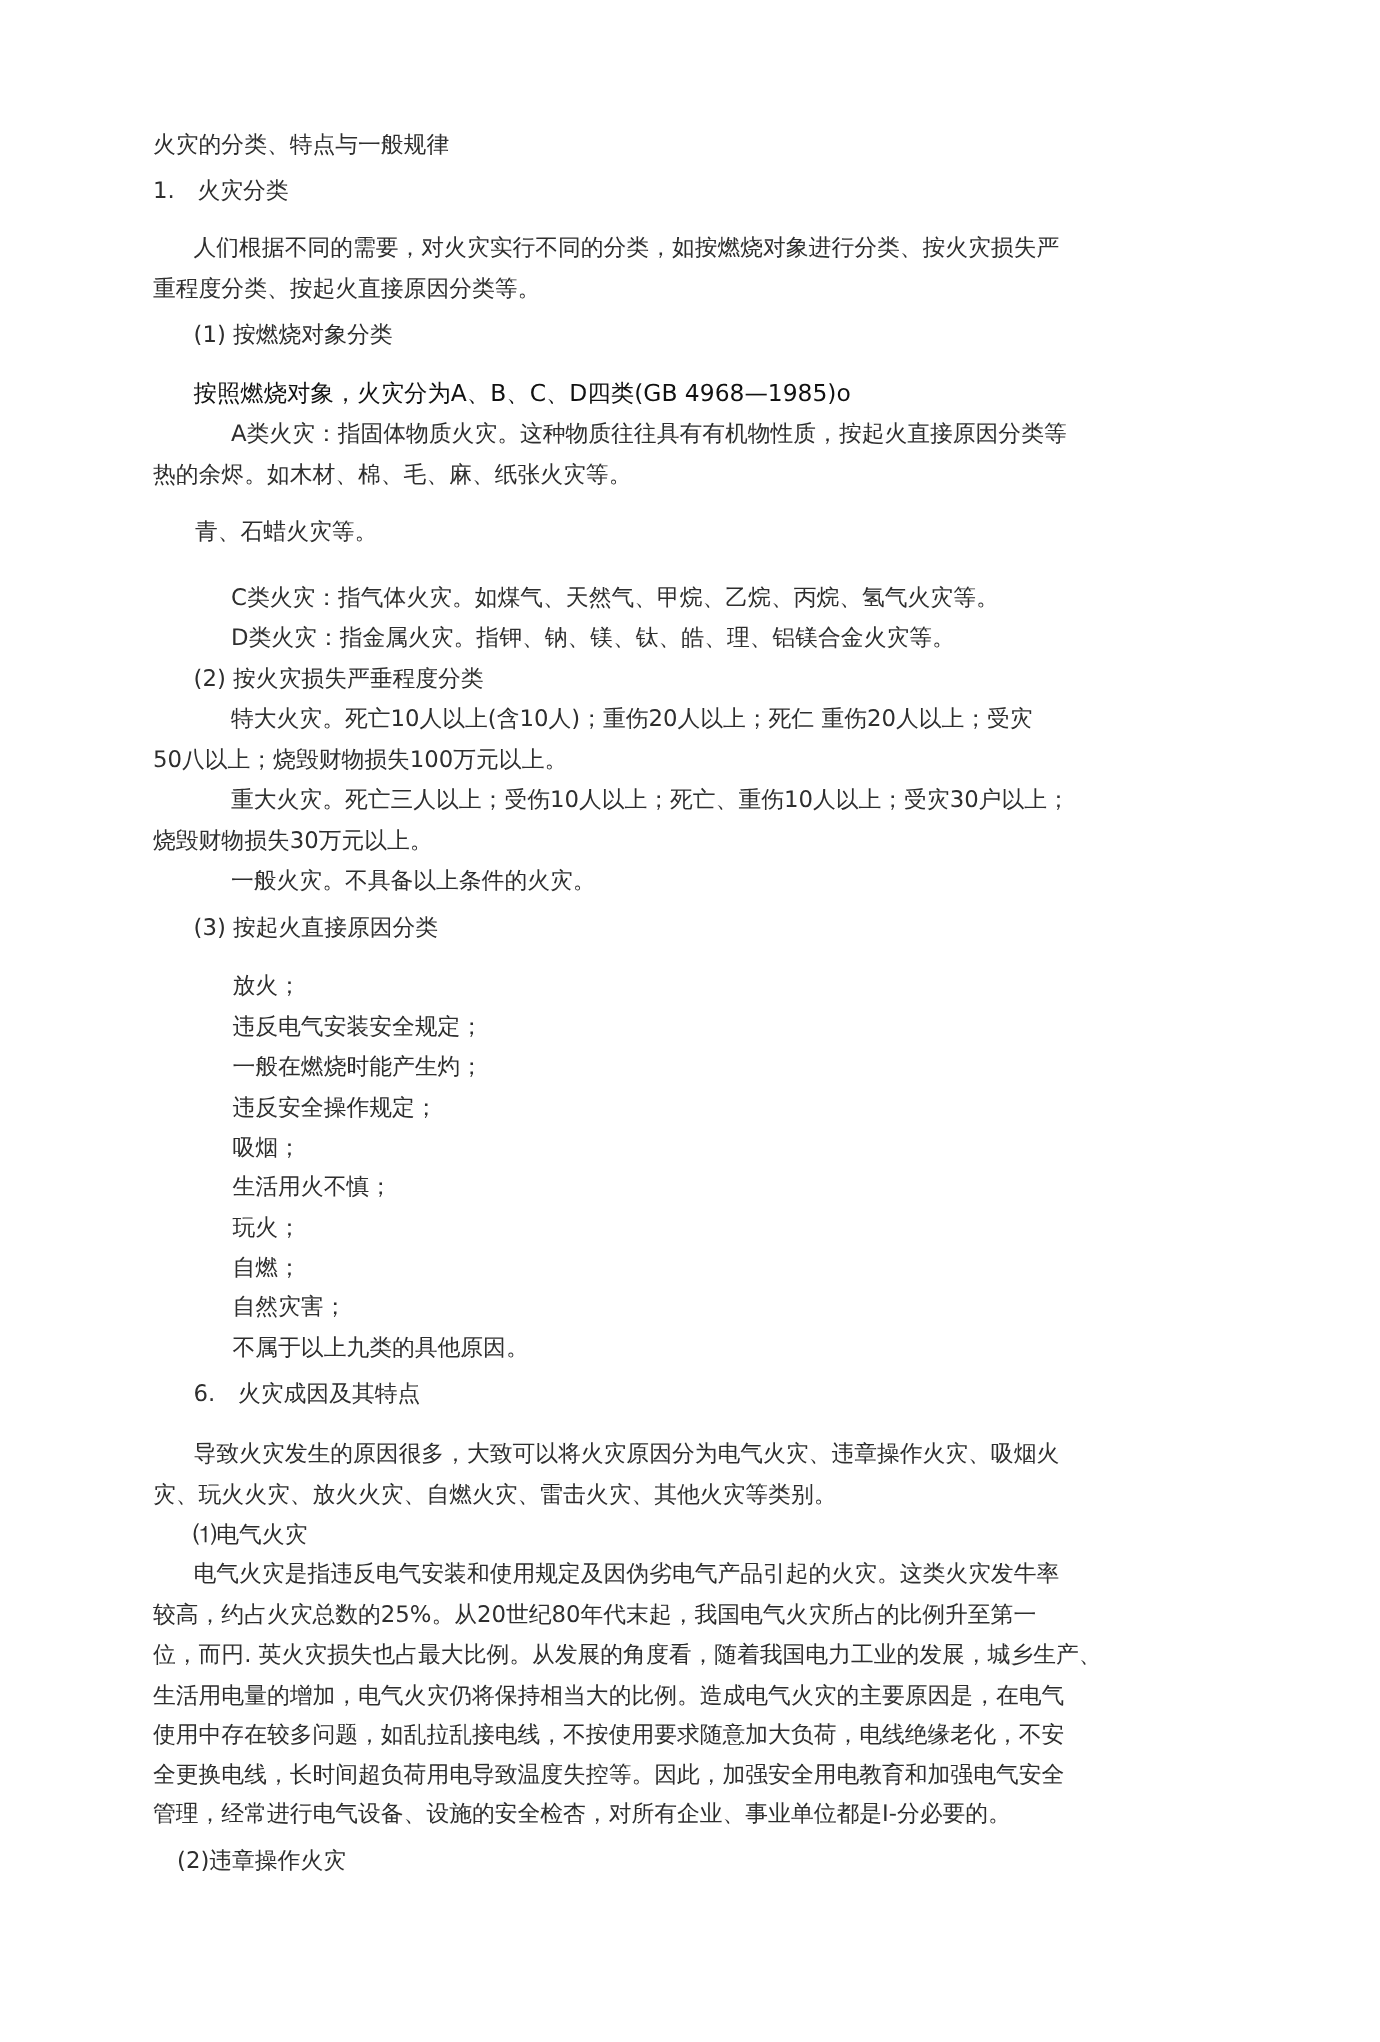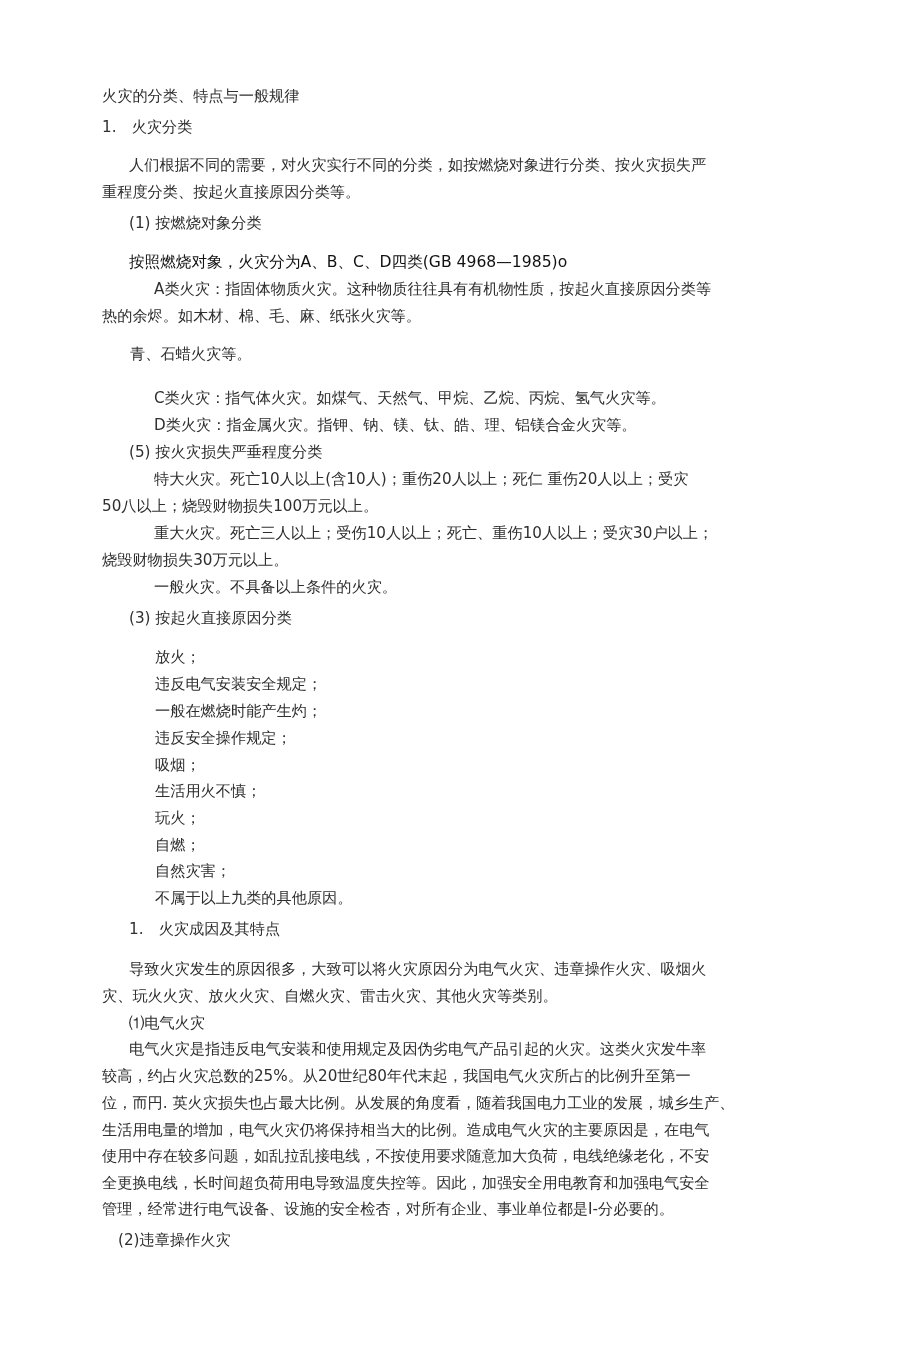--- a/index.html
+++ b/index.html
@@ -26,21 +26,21 @@
   <div class="ln dark" style="left:129px;top:253px;font-size:15.6px;">按照燃烧对象，火灾分为A、B、C、D四类(GB 4968—1985)o</div>
 
   <div class="ln" style="left:154px;top:280px;">A类火灾：指固体物质火灾。这种物质往往具有有机物性质，按起火直接原因分类等</div>
   <div class="ln" style="left:102px;top:307px;">热的余烬。如木材、棉、毛、麻、纸张火灾等。</div>
 
   <div class="ln" style="left:102px;top:345px;margin-left:28px;">青、石蜡火灾等。</div>
 
   <div class="ln" style="left:154px;top:389px;">C类火灾：指气体火灾。如煤气、天然气、甲烷、乙烷、丙烷、氢气火灾等。</div>
   <div class="ln" style="left:154px;top:416px;">D类火灾：指金属火灾。指钾、钠、镁、钛、皓、理、铝镁合金火灾等。</div>
 
-  <div class="ln" style="left:129px;top:443px;">(5) 按火灾损失严垂程度分类</div>
+  <div class="ln" style="left:129px;top:443px;">(2) 按火灾损失严垂程度分类</div>
 
   <div class="ln" style="left:154px;top:470px;">特大火灾。死亡10人以上(含10人)；重伤20人以上；死仁  重伤20人以上；受灾</div>
   <div class="ln" style="left:102px;top:497px;">50八以上；烧毁财物损失100万元以上。</div>
 
   <div class="ln" style="left:154px;top:524px;">重大火灾。死亡三人以上；受伤10人以上；死亡、重伤10人以上；受灾30户以上；</div>
   <div class="ln" style="left:102px;top:551px;">烧毁财物损失30万元以上。</div>
 
   <div class="ln" style="left:154px;top:578px;">一般火灾。不具备以上条件的火灾。</div>
 
   <div class="ln" style="left:129px;top:609px;">(3) 按起火直接原因分类</div>
@@ -49,21 +49,21 @@
   <div class="ln" style="left:155px;top:675px;">违反电气安装安全规定；</div>
   <div class="ln" style="left:155px;top:702px;">一般在燃烧时能产生灼；</div>
   <div class="ln" style="left:155px;top:729px;">违反安全操作规定；</div>
   <div class="ln" style="left:155px;top:756px;">吸烟；</div>
   <div class="ln" style="left:155px;top:782px;">生活用火不慎；</div>
   <div class="ln" style="left:155px;top:809px;">玩火；</div>
   <div class="ln" style="left:155px;top:836px;">自燃；</div>
   <div class="ln" style="left:155px;top:862px;">自然灾害；</div>
   <div class="ln" style="left:155px;top:889px;">不属于以上九类的具他原因。</div>
 
-  <div class="ln" style="left:129px;top:920px;">1.　火灾成因及其特点</div>
+  <div class="ln" style="left:129px;top:920px;">6.　火灾成因及其特点</div>
 
   <div class="ln" style="left:129px;top:960px;">导致火灾发生的原因很多，大致可以将火灾原因分为电气火灾、违章操作火灾、吸烟火</div>
   <div class="ln" style="left:102px;top:987px;">灾、玩火火灾、放火火灾、自燃火灾、雷击火灾、其他火灾等类别。</div>
 
   <div class="ln" style="left:129px;top:1014px;">⑴电气火灾</div>
 
   <div class="ln" style="left:129px;top:1040px;">电气火灾是指违反电气安装和使用规定及因伪劣电气产品引起的火灾。这类火灾发牛率</div>
   <div class="ln" style="left:102px;top:1067px;">较高，约占火灾总数的25%。从20世纪80年代末起，我国电气火灾所占的比例升至第一</div>
   <div class="ln" style="left:102px;top:1094px;">位，而円. 英火灾损失也占最大比例。从发展的角度看，随着我国电力工业的发展，城乡生产、</div>
   <div class="ln" style="left:102px;top:1121px;">生活用电量的增加，电气火灾仍将保持相当大的比例。造成电气火灾的主要原因是，在电气</div>

